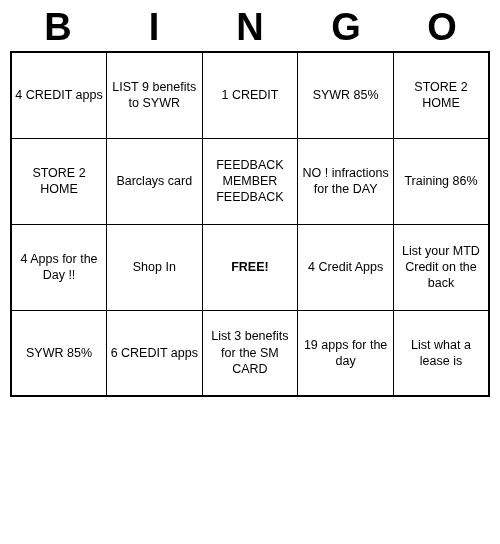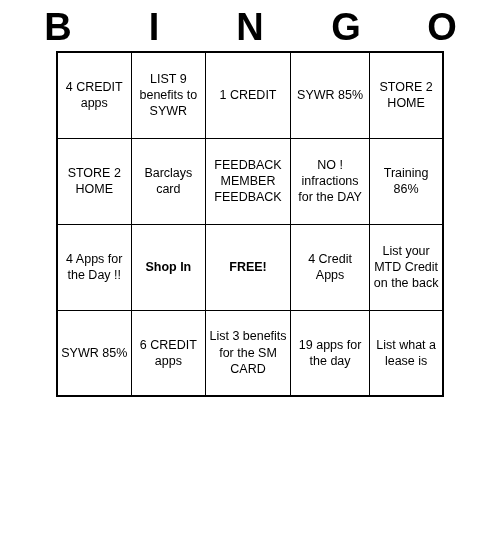--- a/index.html
+++ b/index.html
@@ -20,41 +20,41 @@
       padding: 6px 0 2px 0;
     }
     .bingo-header-letter {
       font-size: 38px;
       font-weight: bold;
       width: 90px;
       text-align: center;
       color: #000;
     }
     .bingo-grid {
-      width: 388px;
+      width: 480px;
       border-collapse: collapse;
       border: 2px solid #000;
     }
     .bingo-grid td {
       border: 1.5px solid #000;
       width: 96px;
       height: 86px;
       text-align: center;
       vertical-align: middle;
       font-size: 12.5px;
       padding: 3px;
       line-height: 1.3;
     }
     .free-cell {
       font-size: 20px;
       font-weight: bold;
     }
     .large-text {
       font-size: 22px;
-      font-weight: bold;
+      font-weight: normal;
       margin-top: 40px;
     }
   </style>
 </head>
 <body>
 
 <div class="bingo-header">
   <span class="bingo-header-letter">B</span>
   <span class="bingo-header-letter">I</span>
   <span class="bingo-header-letter">N</span>

